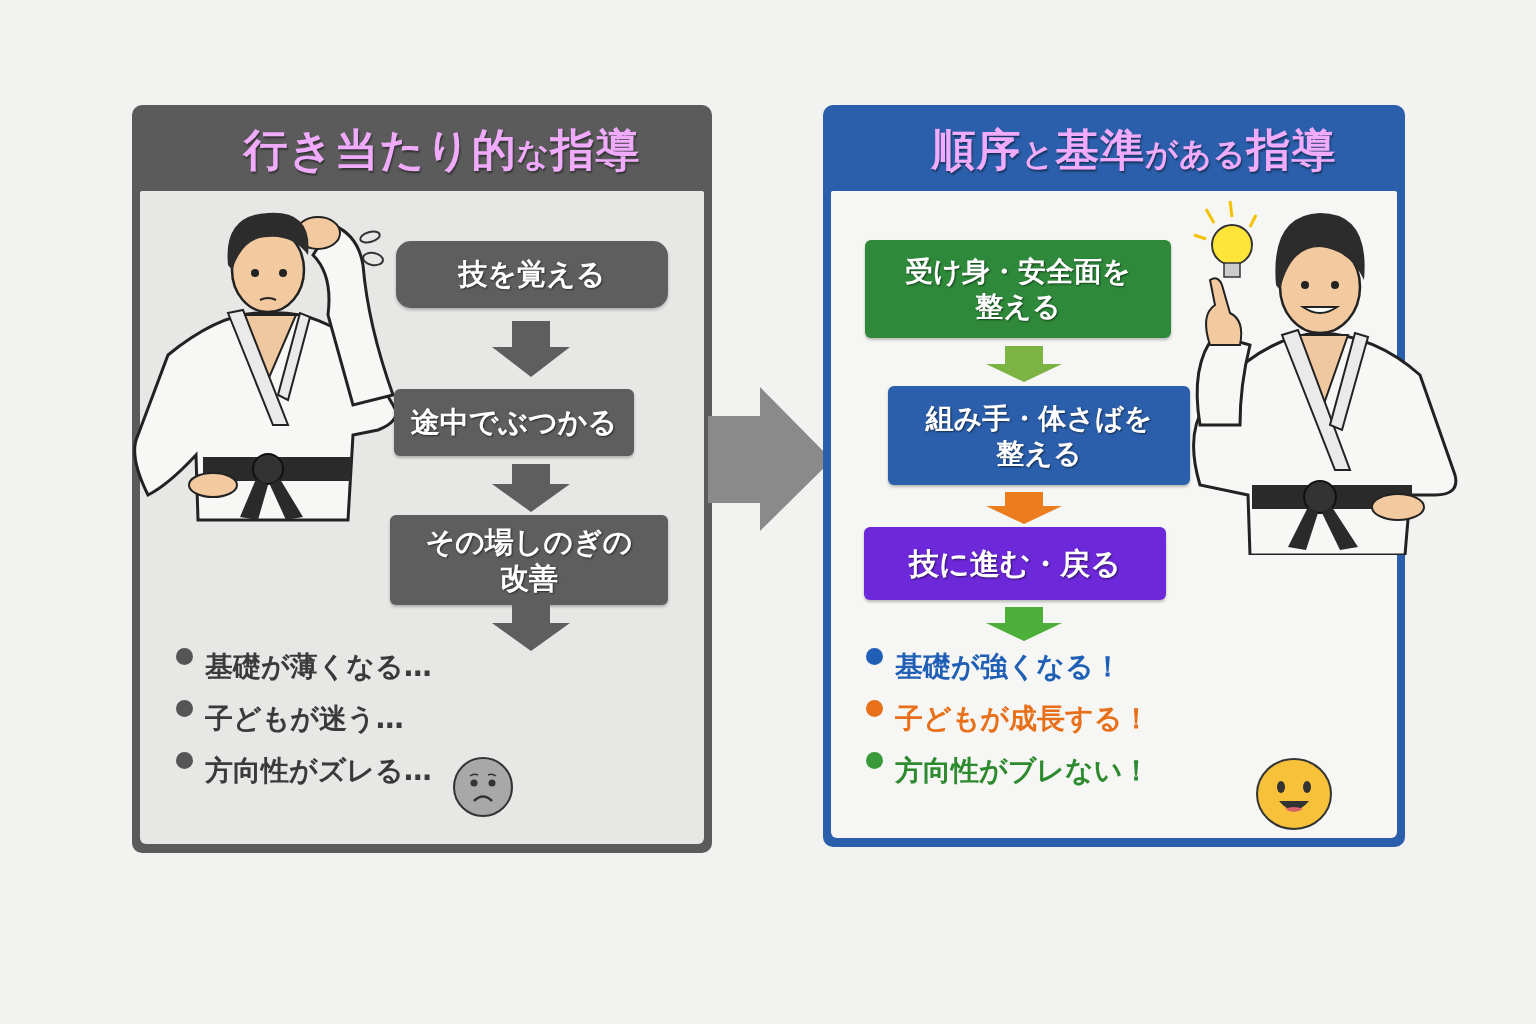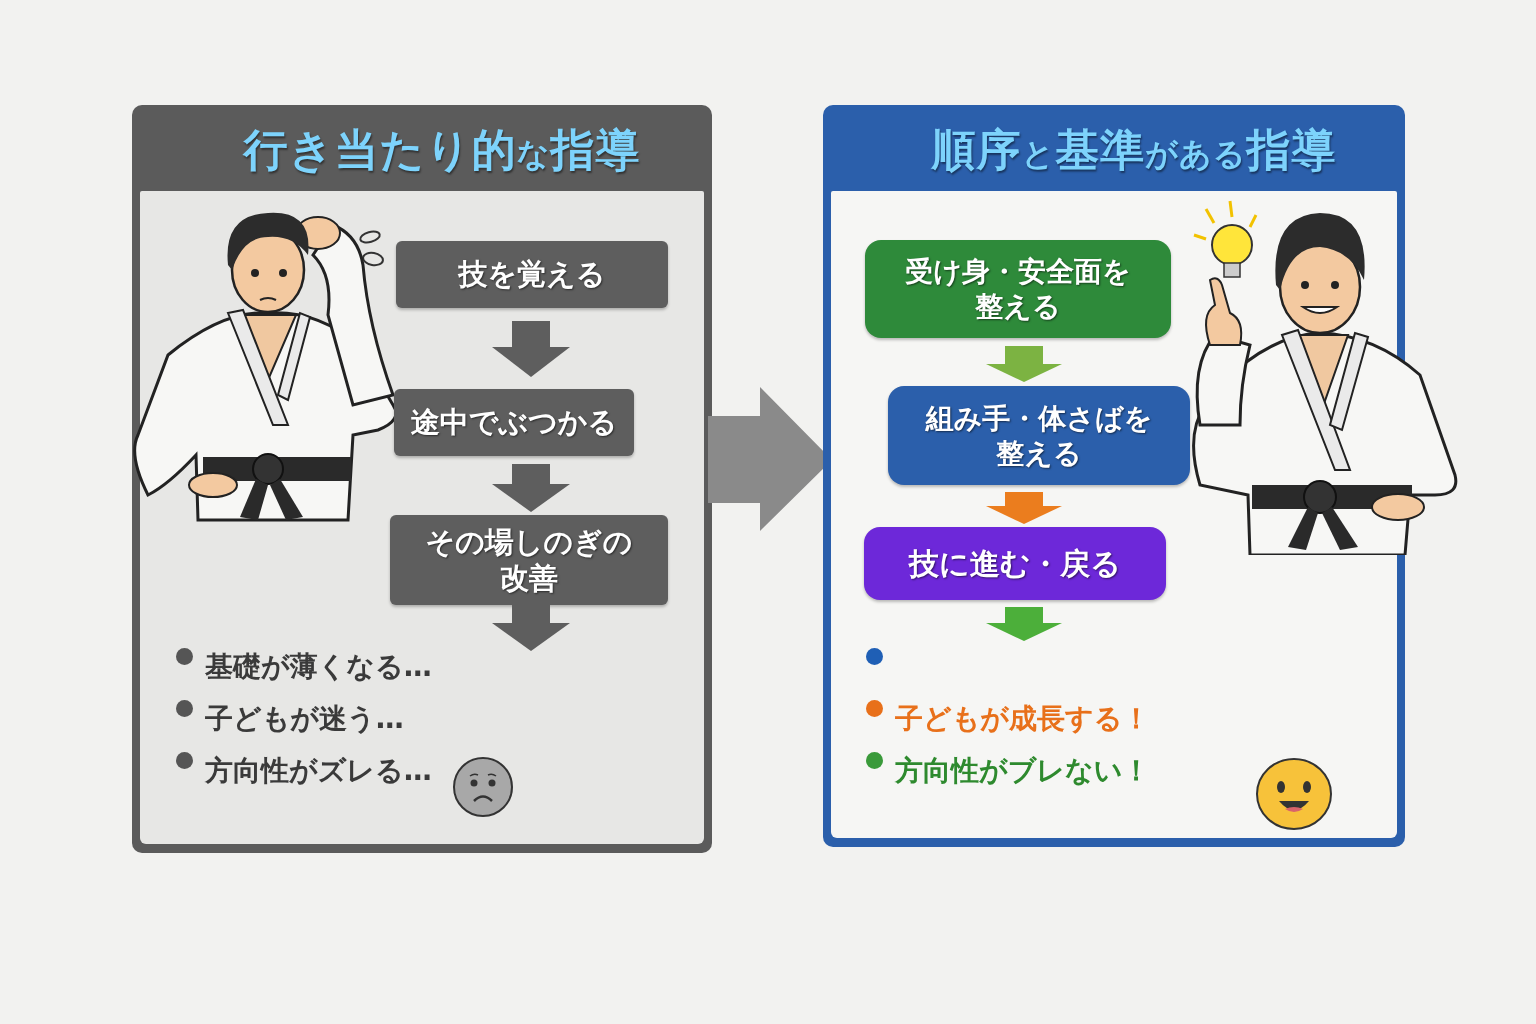--- a/index.html
+++ b/index.html
@@ -5,37 +5,37 @@
   html, body { margin:0; padding:0; }
   body {
     width:1536px; height:1024px; background:#f2f2f0; position:relative; overflow:hidden;
     font-family: "DejaVu Sans", "Liberation Sans", sans-serif;
   }
   .panel { position:absolute; border-radius:10px; box-sizing:border-box; }
   .panel-left { left:132px; top:105px; width:580px; height:748px; background:#5b5b5b; }
   .panel-right { left:823px; top:105px; width:582px; height:742px; background:#2b5fab; }
   .panel-title {
     position:absolute; left:0; right:0; top:14px; height:62px; text-align:center;
-    color:#7dd3fc; font-weight:bold; font-size:44px; line-height:62px; letter-spacing:1px;
+    color:#f0abfc; font-weight:bold; font-size:44px; line-height:62px; letter-spacing:1px;
     text-shadow: 1px 2px 2px rgba(0,0,0,0.45);
     padding-left: 40px;
   }
   .panel-title .small { font-size:32px; }
   .panel-body { position:absolute; left:8px; right:8px; top:86px; bottom:9px; border-radius:2px 2px 6px 6px; }
   .panel-left .panel-body { background:#e7e7e5; }
   .panel-right .panel-body { background:#f6f6f4; }
 
   .step {
     position:absolute; border-radius:6px; color:#fff; font-weight:bold; text-align:center;
     display:flex; align-items:center; justify-content:center; box-sizing:border-box;
     text-shadow: 1px 1px 2px rgba(0,0,0,0.55); box-shadow: 0 2px 3px rgba(0,0,0,0.25);
     line-height:1.25;
   }
   .step-gray { background:#5e5e5e; font-size:29px; }
-  .step-color { font-size:28px;border-radius:16px; }
+  .step-color { font-size:28px; }
 
   .down-arrow { position:absolute; width:0; height:0; }
   .down-arrow .shaft { position:absolute; }
   .down-arrow .head { position:absolute; width:0; height:0; border-left-style:solid; border-right-style:solid; border-top-style:solid; border-left-color:transparent !important; border-right-color:transparent !important; }
 
   .bullet-list { position:absolute; margin:0; padding:0; list-style:none; }
   .bullet-list li { display:flex; align-items:flex-start; font-weight:bold; font-size:28px; height:52px; }
   .bullet-list .dot { width:17px; height:17px; border-radius:50%; margin-right:12px; flex:none; }
 
   .big-arrow { position:absolute; left:708px; top:387px; width:124px; height:144px; }
@@ -75,21 +75,21 @@
   <path d="M132 105 Q140 101 148 105" stroke="#222" stroke-width="2" fill="none"></path>
 
   <rect x="75" y="262" width="148" height="24" fill="#2a2a2a"></rect>
   <circle cx="140" cy="274" r="15" fill="#333" stroke="#111" stroke-width="2"></circle>
   <path d="M128 284 L112 322 L130 325 L140 290 Z" fill="#2a2a2a"></path>
   <path d="M152 284 L175 322 L158 325 L142 290 Z" fill="#2a2a2a"></path>
 
   <ellipse cx="85" cy="290" rx="24" ry="12" fill="#f3c9a0" stroke="#222" stroke-width="2"></ellipse>
 </svg>
 
-<div class="step step-gray" style="left:396px;top:241px;width:272px;height:67px;">
+<div class="step step-gray" style="left:396px;top:241px;width:272px;height:67px;border-radius:15px;">
   <span>技を覚える</span>
 </div>
 <div class="down-arrow" style="left:492px;top:321px;">
   <div class="shaft" style="left:20px;top:0;width:38px;height:28px;background:#5e5e5e;"></div>
   <div class="head" style="left:0;top:26px;border-left:39px solid;border-right:39px solid;border-top:30px solid #5e5e5e;"></div>
 </div>
 <div class="step step-gray" style="left:394px;top:389px;width:240px;height:67px;">
   <span>途中でぶつかる</span>
 </div>
 <div class="down-arrow" style="left:492px;top:464px;">
@@ -160,20 +160,21 @@
   <span>技に進む・戻る</span>
 </div>
 <div class="down-arrow" style="left:986px;top:607px;">
   <div class="shaft" style="left:19px;top:0;width:38px;height:18px;background:#4caf3a;"></div>
   <div class="head" style="left:0;top:16px;border-left:38px solid;border-right:38px solid;border-top:18px solid #4caf3a;"></div>
 </div>
 
 <ul class="bullet-list" style="left:866px;top:648px;">
   <li style="color:#1f5fb5;">
       <span class="dot" style="background:#1f5fb5;"></span>
+      <span>基礎が強くなる！</span>
     </li>
   <li style="color:#e8701a;">
       <span class="dot" style="background:#e8701a;"></span>
       <span>子どもが成長する！</span>
     </li>
   <li style="color:#2e8a2e;">
       <span class="dot" style="background:#3a9a3a;"></span>
       <span>方向性がブレない！</span>
     </li>
 </ul>

